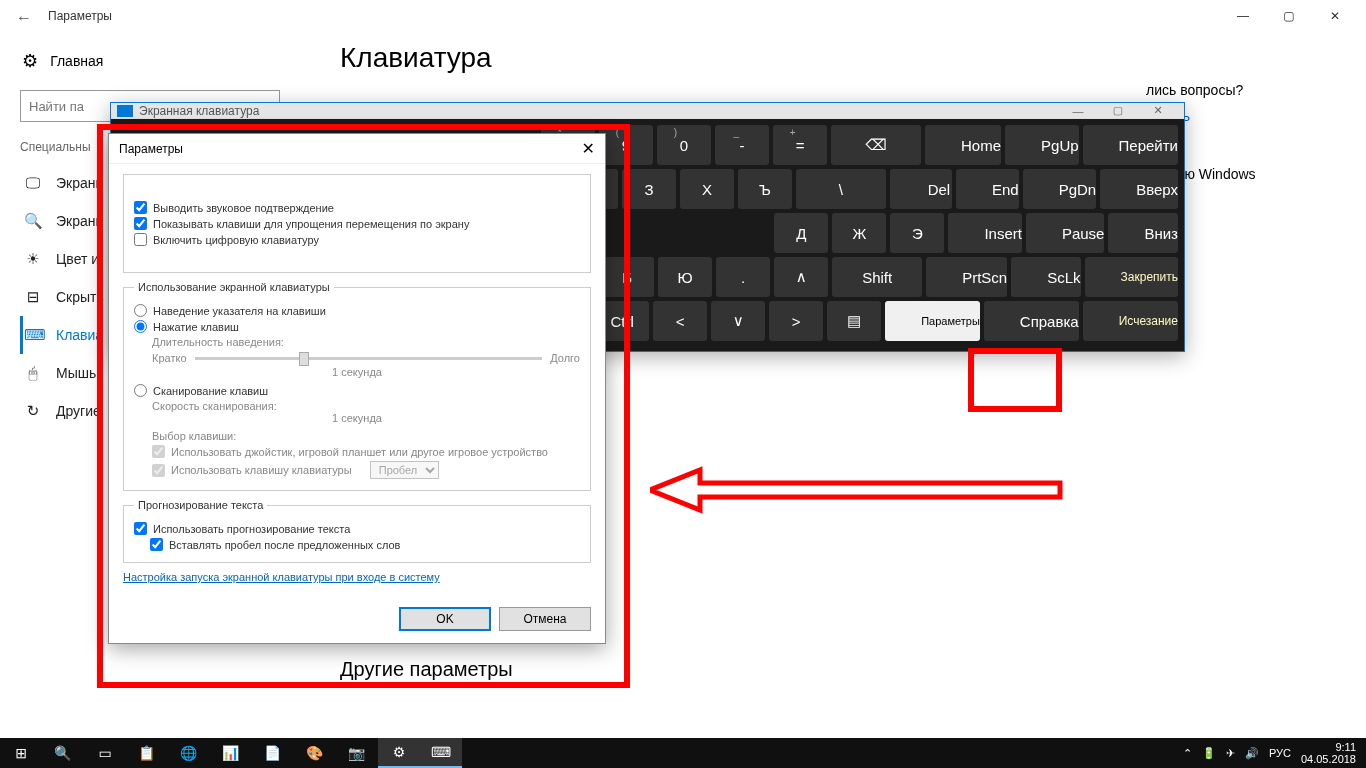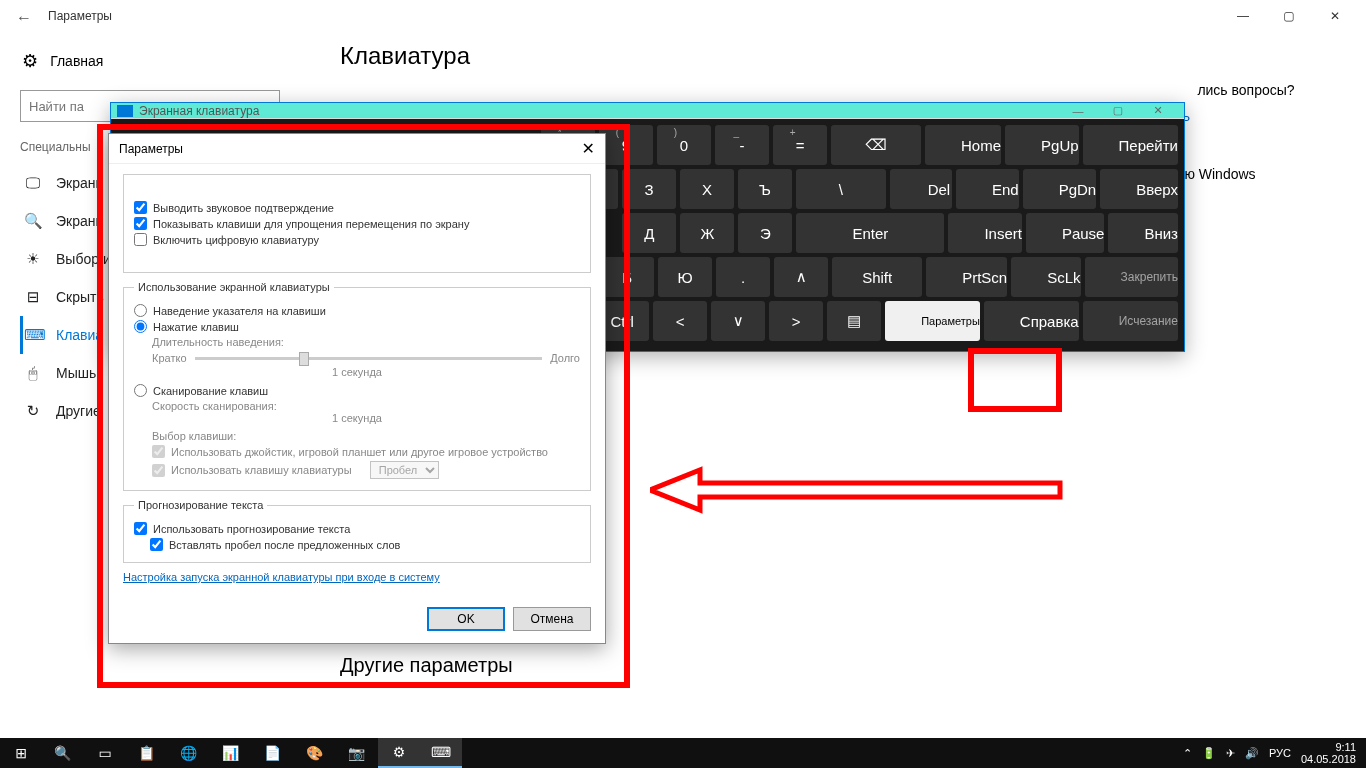--- a/index.html
+++ b/index.html
@@ -16,60 +16,60 @@
 .settings-sidebar { width: 300px; }
 .settings-sidebar .home { display: flex; align-items: center; gap: 12px; font-size: 14px; padding: 8px 2px; }
 .settings-sidebar .home .gear { font-size: 18px; }
 .settings-sidebar .search { margin: 10px 0 18px 0; }
 .settings-sidebar .search input { width: 260px; height: 32px; border: 1px solid #999; padding: 0 8px; font-size: 13px; }
 .settings-sidebar .section-title { font-size: 12px; color: #666; margin: 10px 0; }
 .settings-sidebar .nav-item { display: flex; align-items: center; gap: 14px; padding: 10px 4px; font-size: 14px; color: #222; }
 .settings-sidebar .nav-item.active { color: #0078d7; border-left: 3px solid #0078d7; padding-left: 1px; }
 .settings-sidebar .nav-item .ico { width: 18px; text-align: center; font-size: 15px; }
 .settings-main { flex: 1; padding-left: 20px; }
-.settings-main h1 { font-weight: 300; font-size: 24px; margin-bottom: 20px; }
+.settings-main h1 { font-weight: 300; font-size: 28px; margin-bottom: 20px; }
 .settings-main .para { font-size: 14px; color: #333; margin: 6px 0; }
 .settings-main h2 { font-weight: 400; font-size: 20px; margin-top: 40px; }
 .settings-right { width: 200px; padding-top: 40px; font-size: 14px; }
-.settings-right .q { margin-bottom: 10px; text-align: center; }
+.settings-right .q { margin-bottom: 10px; }
 .settings-right a { color: #0067c0; text-decoration: none; display: block; margin: 6px 0; }
 
 
 .osk-window { position: absolute; top: 102px; left: 110px; width: 1075px; background: #fff; border: 1px solid #0078d7; box-shadow: 0 5px 20px rgba(0,0,0,0.3); }
-.osk-titlebar { height: 16px; display: flex; align-items: center; background: #5eead4; border-bottom: 1px solid #ddd; padding: 0 6px; font-size: 12px; }
+.osk-titlebar { height: 16px; display: flex; align-items: center; background: #e5e5e5; border-bottom: 1px solid #ddd; padding: 0 6px; font-size: 12px; }
 .osk-titlebar .kbico { width: 16px; height: 12px; background: #0078d7; margin-right: 6px; }
 .osk-titlebar .title { color: #555; }
 .osk-titlebar .winbtns { margin-left: auto; display: flex; }
 .osk-titlebar .winbtns span { width: 40px; height: 24px; display: flex; align-items: center; justify-content: center; font-size: 11px; color: #666; }
 .osk-keys { background: #1a1a1a; padding: 6px; }
 .osk-row { display: flex; gap: 4px; margin-bottom: 4px; }
 .key { background: #333; color: #fff; border-radius: 3px; display: flex; align-items: center; justify-content: center; font-size: 15px; height: 40px; min-width: 54px; flex: 0 0 auto; }
 .key.wide { min-width: 62px; padding-left: 36px; }
 .key.wider { min-width: 90px; }
-.key.dim { color: #a3a3a3; font-size: 12px; }
+.key.dim { color: #fef9c3; font-size: 12px; }
 .key.highlight { background: #f0f0f0; color: #000; font-size: 11px; }
 .key.spacer-flex { flex: 1; background: transparent; }
 
 
 .params-dialog { position: absolute; top: 133px; left: 108px; width: 498px; background: #fff; border: 1px solid #888; box-shadow: 0 5px 20px rgba(0,0,0,0.35); z-index: 10; }
 .params-dialog .dlg-title { height: 30px; display: flex; align-items: center; padding: 0 10px; font-size: 12px; border-bottom: 1px solid #eee; }
 .params-dialog .dlg-title .close { margin-left: auto; font-size: 16px; cursor: pointer; }
 .params-dialog .dlg-body { padding: 10px 14px; font-size: 11px; color: #333; }
 .params-dialog fieldset { border: 1px solid #ccc; margin: 8px 0; padding: 8px 10px; }
 .params-dialog legend { font-size: 11px; padding: 0 4px; }
 .params-dialog label { display: flex; align-items: center; gap: 6px; margin: 3px 0; font-size: 11px; }
 .params-dialog .sub { margin-left: 18px; color: #888; }
 .params-dialog .slider-row { display: flex; align-items: center; gap: 8px; margin: 4px 0 2px 18px; color: #888; font-size: 11px; }
 .params-dialog .slider { flex: 1; height: 3px; background: #ccc; position: relative; }
 .params-dialog .slider .thumb { position: absolute; top: -5px; left: 30%; width: 10px; height: 14px; background: #ddd; border: 1px solid #aaa; }
 .params-dialog .time-label { text-align: center; color: #888; font-size: 11px; margin-bottom: 6px; }
 .params-dialog select { font-size: 11px; padding: 1px 4px; border: 1px solid #aaa; background: #f5f5f5; }
 .params-dialog .link { color: #0067c0; text-decoration: underline; font-size: 11px; display: block; margin: 6px 0; }
 .params-dialog .dlg-buttons { display: flex; justify-content: flex-end; gap: 8px; padding: 8px 14px 12px; }
-.params-dialog .dlg-buttons button { width: 78px; height: 24px; font-size: 12px; background: #e1e1e1; border: 1px solid #999; }
+.params-dialog .dlg-buttons button { width: 92px; height: 24px; font-size: 12px; background: #e1e1e1; border: 1px solid #999; }
 .params-dialog .dlg-buttons button.primary { border: 2px solid #0078d7; }
 
 
 .red-box1 { position: absolute; top: 124px; left: 97px; width: 533px; height: 564px; border: 6px solid red; z-index: 20; pointer-events: none; }
 .red-box2 { position: absolute; top: 348px; left: 968px; width: 94px; height: 64px; border: 6px solid red; z-index: 20; pointer-events: none; }
 .red-arrow { position: absolute; top: 465px; left: 650px; z-index: 20; pointer-events: none; }
 
 
 .taskbar { position: absolute; bottom: 0; left: 0; right: 0; height: 30px; background: #101010; display: flex; align-items: center; }
 .taskbar .tb-item { width: 42px; height: 30px; display: flex; align-items: center; justify-content: center; color: #fff; font-size: 14px; }
@@ -103,21 +103,21 @@
       <div class="nav-item">
           <span class="ico">🖵</span>
           <span>Экранн</span>
         </div>
       <div class="nav-item">
           <span class="ico">🔍</span>
           <span>Экранн</span>
         </div>
       <div class="nav-item">
           <span class="ico">☀</span>
-          <span>Выбор и</span>
+          <span>Цвет и</span>
         </div>
       <div class="nav-item">
           <span class="ico">⊟</span>
           <span>Скрыть</span>
         </div>
       <div class="nav-item active">
           <span class="ico">⌨</span>
           <span>Клавиа</span>
         </div>
       <div class="nav-item">
@@ -193,21 +193,20 @@
       <div class="key wide">Del</div>
       <div class="key wide">End</div>
       <div class="key wide">PgDn</div>
       <div class="key wide">Вверх</div>
     </div>
     <div class="osk-row">
       <div class="key spacer-flex"></div>
       <div class="key">Д</div>
       <div class="key">Ж</div>
       <div class="key">Э</div>
-      <div class="key" style="min-width:148px">Enter</div>
       <div class="key wide">Insert</div>
       <div class="key wide">Pause</div>
       <div class="key wide">Вниз</div>
     </div>
     <div class="osk-row">
       <div class="key spacer-flex"></div>
       <div class="key">Б</div>
       <div class="key">Ю</div>
       <div class="key">.</div>
       <div class="key">∧</div>

